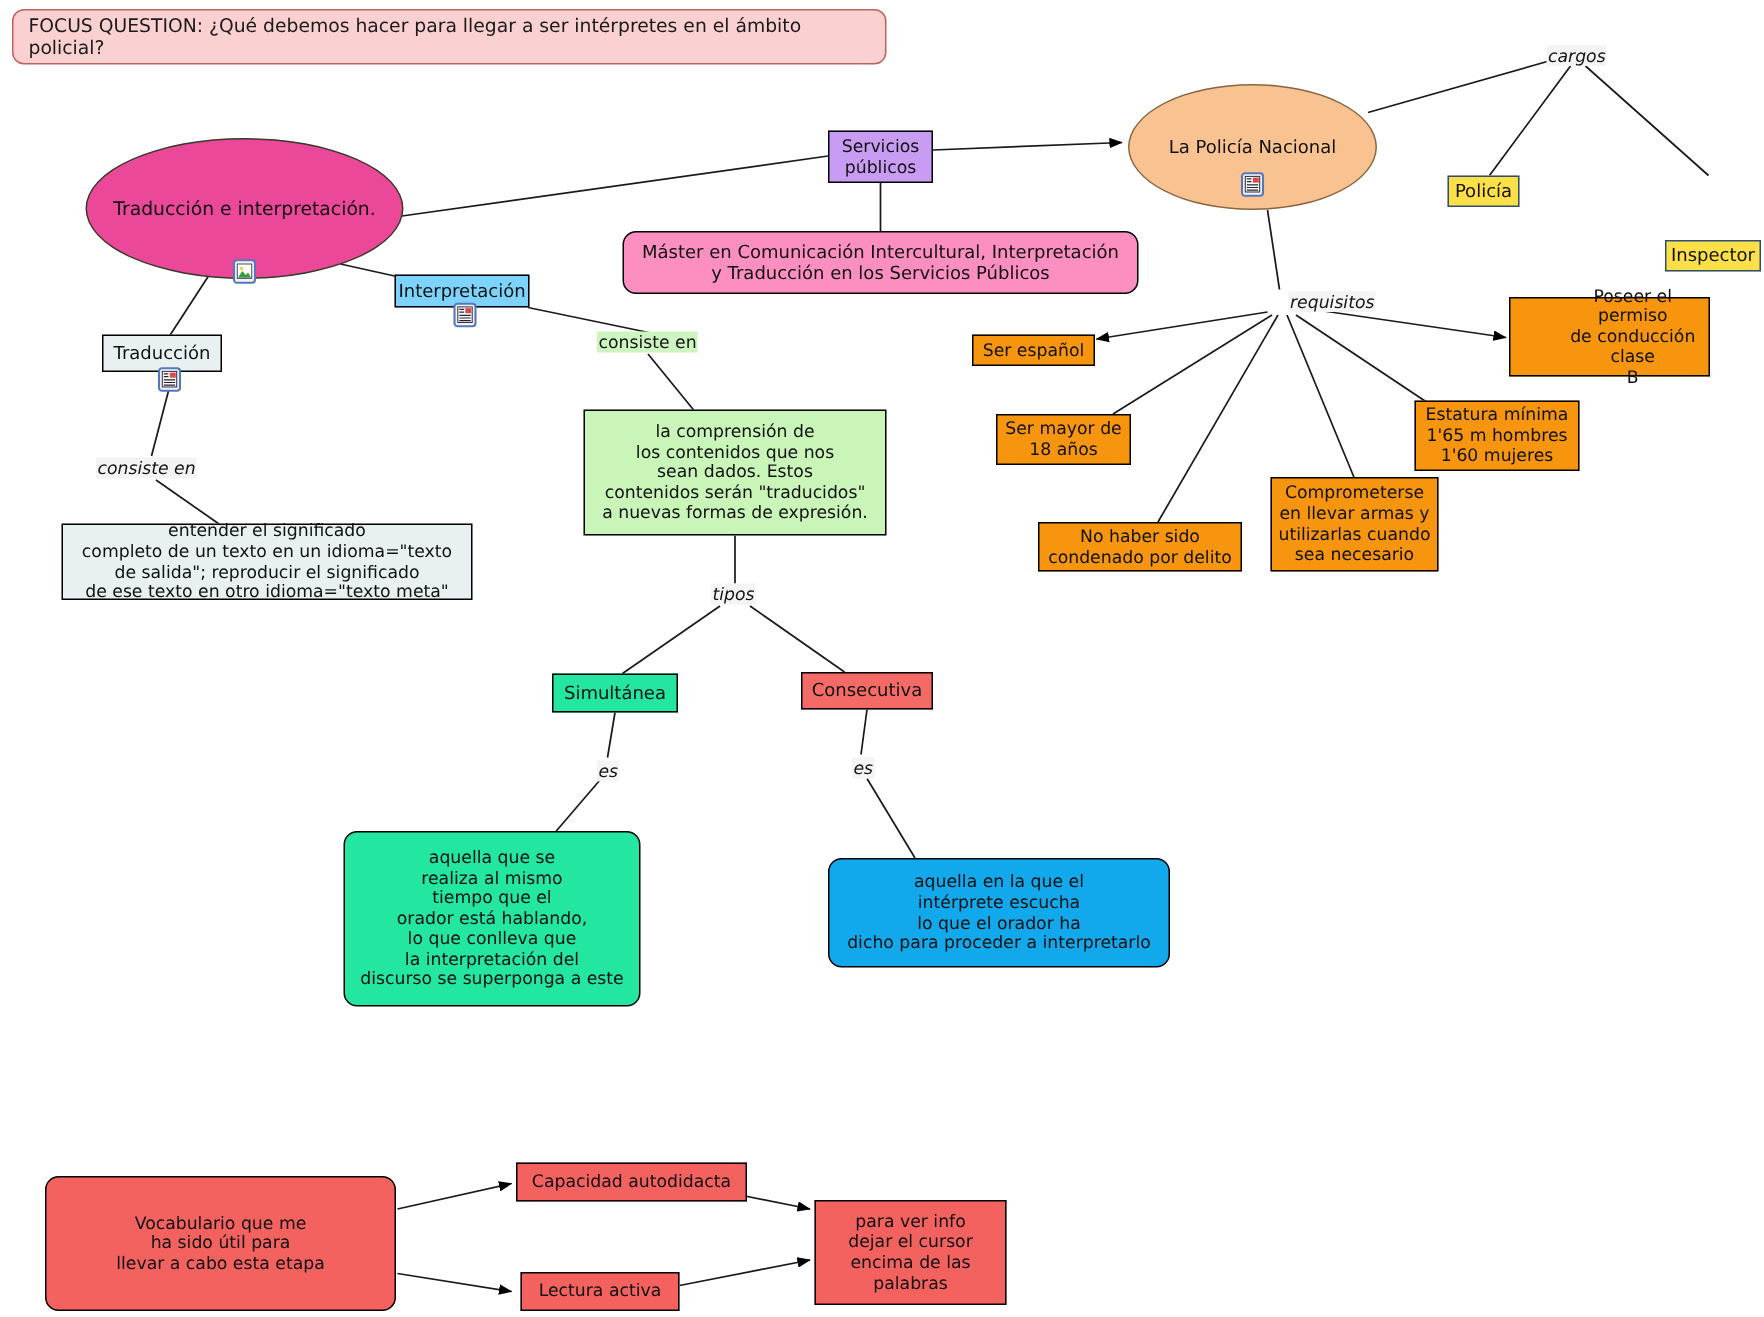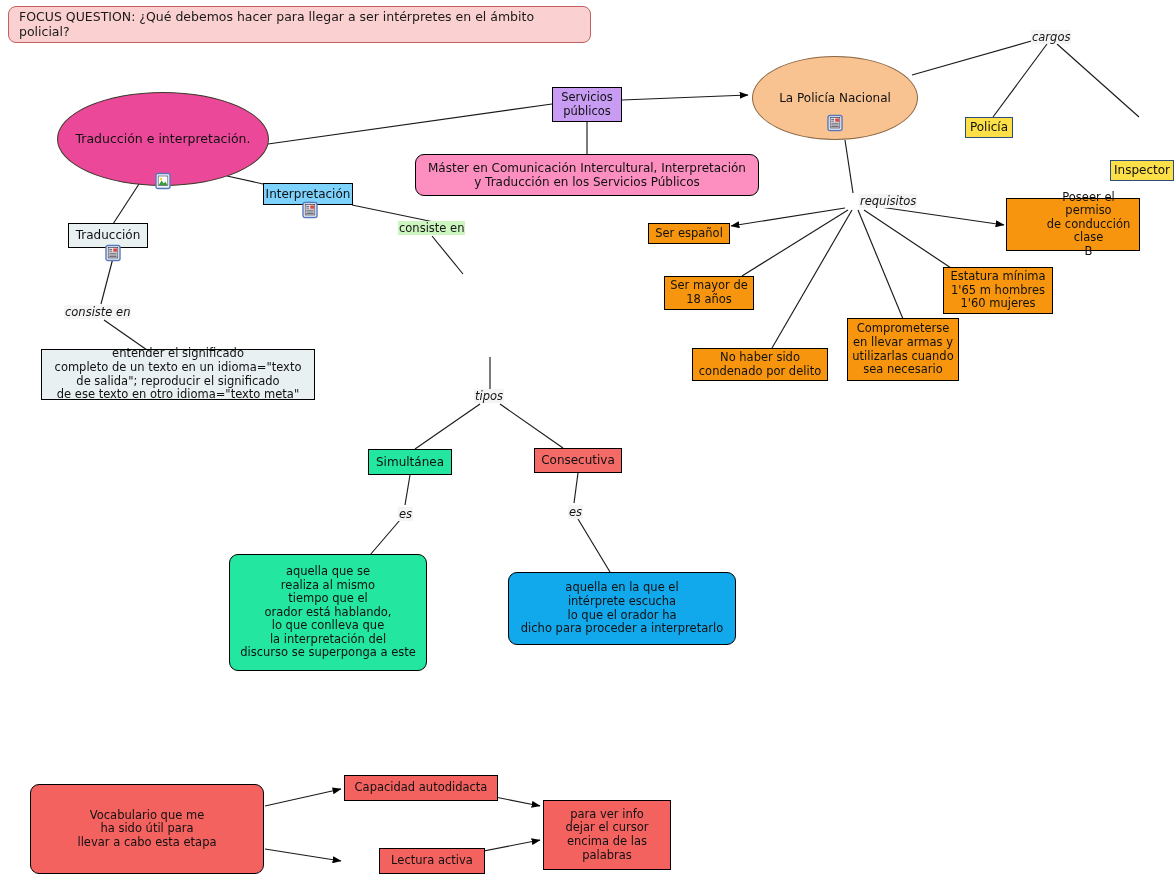--- a/index.html
+++ b/index.html
@@ -63,21 +63,21 @@
   .rect-round { border: 1.2px solid #000000; border-radius: 9px; }
   .rect-round-sm { border: 1.2px solid #000000; border-radius: 0; }
 
   .fill-bluegray { background: #e9f0f2; }
   .fill-green    { background: #7dd3fc; }
   .fill-greenlt  { background: #c9f5b8; }
   .fill-pink     { background: #fc8fc0; }
   .fill-purple   { background: #c89cf2; }
   .fill-orange   { background: #f7960e; }
   .fill-lblue    { background: #fde047; border-color:#2b4f7a; }
-  .fill-cblue    { background: #12a9ec; }
+  .fill-cblue    { background: #12a9ec; margin-left: 44px; }
   .fill-mint     { background: #23e6a1; }
   .fill-red      { background: #f46a66; }
   .fill-red2     { background: #f4625f; }
 
   
   .link-label {
     position: absolute;
     font-size: 11.5px;
     color: #141414;
     z-index: 6;
@@ -210,20 +210,25 @@
         <line x1="4.2" y1="12.7" x2="11.8" y2="12.7"></line>
       </g>
     </svg>
   </span>
 
   <div class="node rect-sharp fill-bluegray" style="left:41px; top:349px; width:274px; height:51px; font-size:11.5px;">entender el significado
 completo de un texto en un idioma="texto
 de salida"; reproducir el significado
 de ese texto en otro idioma="texto meta"</div>
 
+  <div class="node rect-sharp fill-greenlt" style="left:389px; top:273px; width:202px; height:84px; font-size:11.5px;">la comprensión de
+los contenidos que nos
+sean dados. Estos
+contenidos serán "traducidos"
+a nuevas formas de expresión.</div>
 
   <div class="node rect-round-sm fill-mint" style="left:368px; top:449px; width:84px; height:26px; font-size:12px;">Simultánea</div>
 
   <div class="node rect-round-sm fill-red" style="left:534px; top:448px; width:88px; height:25px; font-size:12px;">Consecutiva</div>
 
   <div class="node rect-round fill-mint" style="left:229px; top:554px; width:198px; height:117px; font-size:11.5px;">aquella que se
 realiza al mismo
 tiempo que el
 orador está hablando,
 lo que conlleva que
@@ -280,21 +285,21 @@
 en llevar armas y
 utilizarlas cuando
 sea necesario</div>
 
   <div class="node rect-round fill-red2" style="left:30px; top:784px; width:234px; height:90px; font-size:11.5px;">Vocabulario que me
 ha sido útil para
 llevar a cabo esta etapa</div>
 
   <div class="node rect-round-sm fill-red2" style="left:344px; top:775px; width:154px; height:26px; font-size:11.5px;">Capacidad autodidacta</div>
 
-  <div class="node rect-round-sm fill-red2" style="left:347px; top:848px; width:106px; height:26px; font-size:11.5px;margin-left:32px;">Lectura activa</div>
+  <div class="node rect-round-sm fill-red2" style="left:347px; top:848px; width:106px; height:26px; font-size:11.5px;">Lectura activa</div>
 
   <div class="node rect-round-sm fill-red2" style="left:543px; top:800px; width:128px; height:70px; font-size:11.5px;">para ver info
 dejar el cursor
 encima de las
 palabras</div>
 
   <span class="link-label lbl-plain" style="left:64px; top:305px;">consiste en</span>
 
   <span class="link-label lbl-green" style="left:398px; top:221px;">consiste en</span>
 

